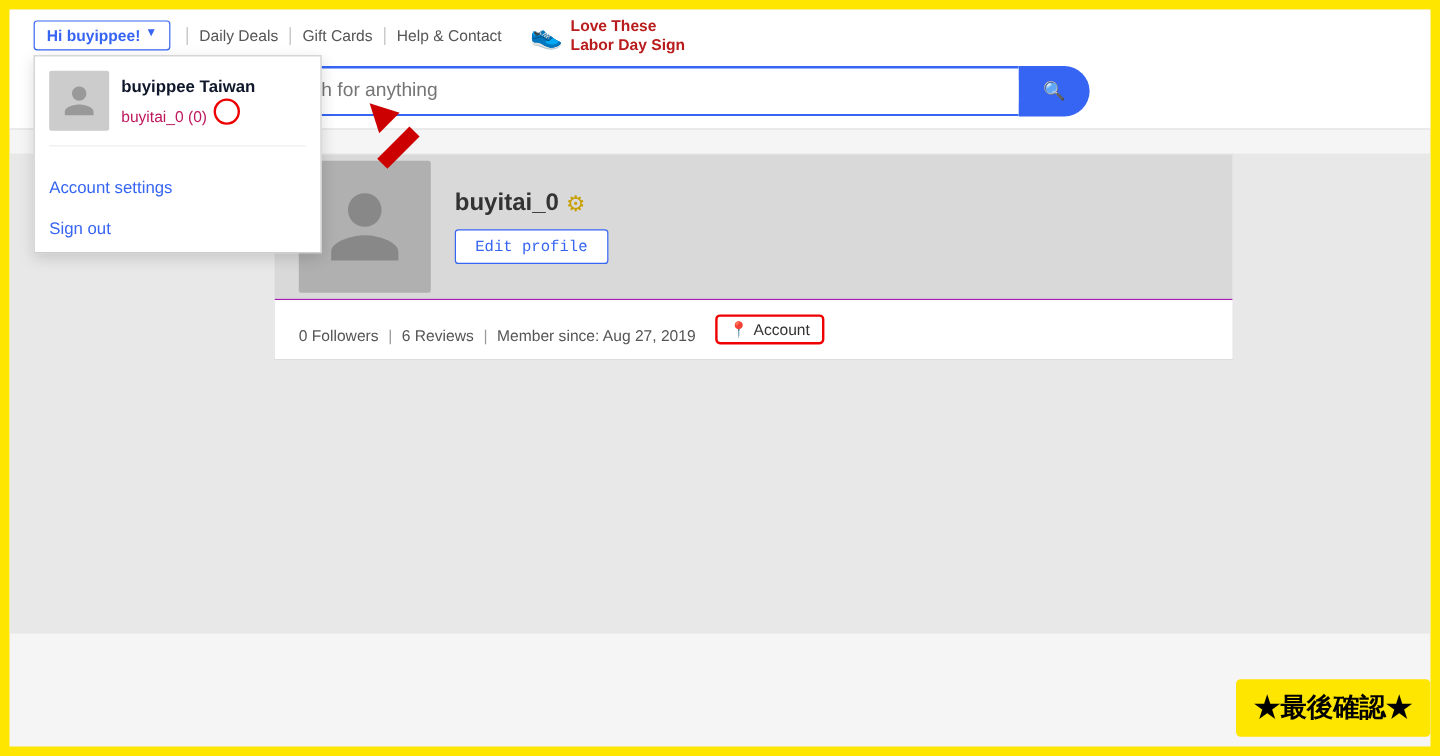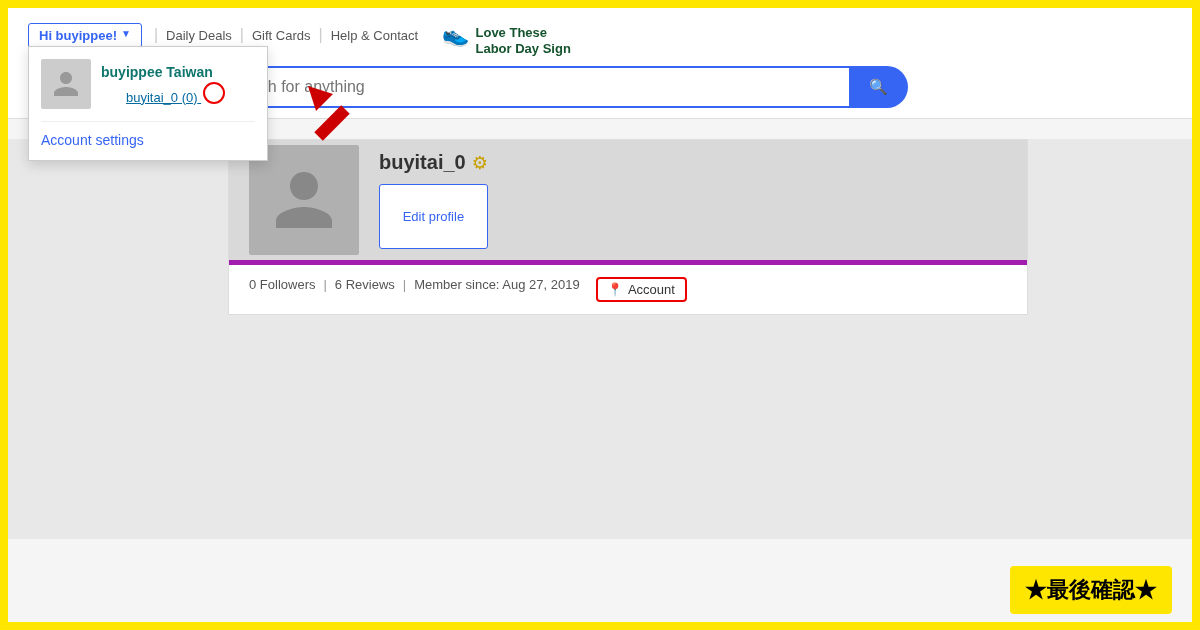--- a/index.html
+++ b/index.html
@@ -78,23 +78,22 @@
       gap: 6px;
     }
 
     .labor-day-promo .shoe-icon {
       font-size: 22px;
     }
 
     .labor-day-promo .promo-text {
       font-size: 13px;
       font-weight: bold;
-      color: #14532d;
+      color: #b91c1c;
       line-height: 1.2;
-      margin-top: 11px;
     }
 
     
     .search-bar-row {
       display: flex;
       align-items: center;
       padding: 10px 20px;
       gap: 8px;
     }
 
@@ -160,35 +159,33 @@
     }
 
     .avatar-small svg {
       width: 30px;
       height: 30px;
       fill: #999;
     }
 
     .dropdown-username {
       font-size: 14px;
-      color: #0f766e;
+      color: #0f172a;
       font-weight: bold;
     }
 
     .dropdown-userid {
       font-size: 13px;
-      color: #0369a1;
-      text-decoration: underline;
+      color: #be185d;
       cursor: pointer;
-      margin-left: 25px;
     }
 
     .dropdown-links {
       border-top: 1px solid #eee;
-      padding-top: 10px;
+      padding-top: 26px;
       display: flex;
       flex-direction: column;
       gap: 18px;
     }
 
     .dropdown-links a {
       color: #3665f3;
       text-decoration: none;
       font-size: 14px;
     }
@@ -262,35 +259,36 @@
 
     .profile-settings-icon {
       color: #c8a000;
       font-size: 18px;
     }
 
     .edit-profile-btn {
       background: #fff;
       border: 1px solid #3665f3;
       color: #3665f3;
-      padding: 24px 16px;
+      padding: 6px 16px;
       font-size: 13px;
       cursor: pointer;
       border-radius: 3px;
+      font-family: Liberation Mono, monospace;
     }
 
     .profile-footer {
       background: #fff;
       padding: 12px 20px;
       display: flex;
-      align-items: flex-start;
+      align-items: flex-end;
       gap: 8px;
       font-size: 13px;
       color: #555;
-      border-top: 5px solid #a21caf;
+      border-top: 1px solid #a21caf;
       position: relative;
     }
 
     .profile-footer .sep {
       color: #999;
     }
 
     .location-badge {
       display: inline-flex;
       align-items: center;
@@ -305,21 +303,21 @@
 
     .location-pin {
       color: #555;
       font-size: 13px;
     }
 
     
     .bottom-annotation {
       position: absolute;
       bottom: 8px;
-      right: 20px;
+      right: 0;
       background: #FFE600;
       border: 3px solid #FFE600;
       padding: 6px 12px;
       font-size: 22px;
       font-weight: bold;
       color: #000;
       border-radius: 4px;
     }
 
     
@@ -390,20 +388,21 @@
       <div>
         <div class="dropdown-username">buyippee Taiwan</div>
         <div class="dropdown-userid">
           <span>buyitai_0 (0)</span>
           <span class="red-circle"></span>
         </div>
       </div>
     </div>
     <div class="dropdown-links">
       <a href="#">Account settings</a>
+      <a href="#">Sign out</a>
     </div>
   </div>
 
   <div class="arrow-annotation">
     <svg class="arrow-svg" viewBox="0 0 80 80">
 
       <g fill="#CC0000">
 
         <polygon points="10,10 35,18 18,35" fill="#CC0000"></polygon>
 

